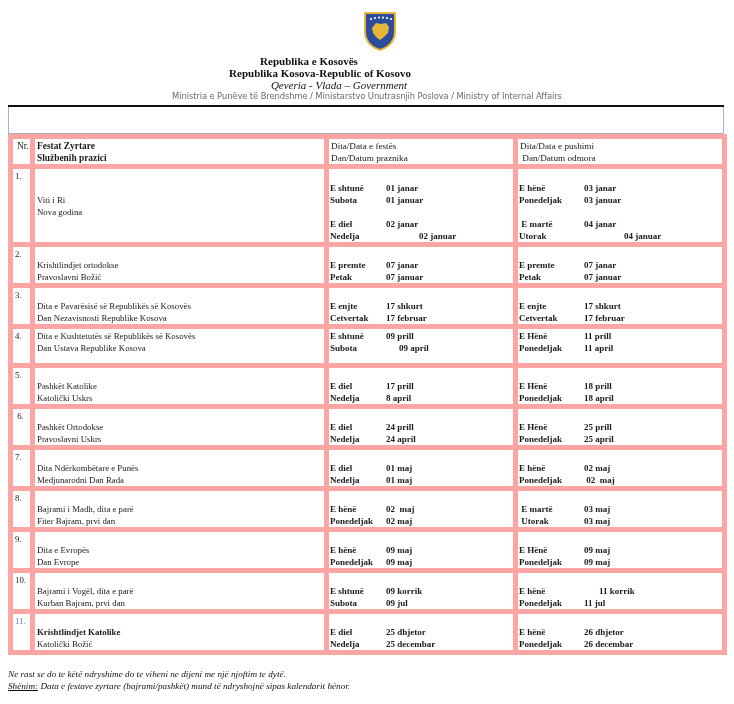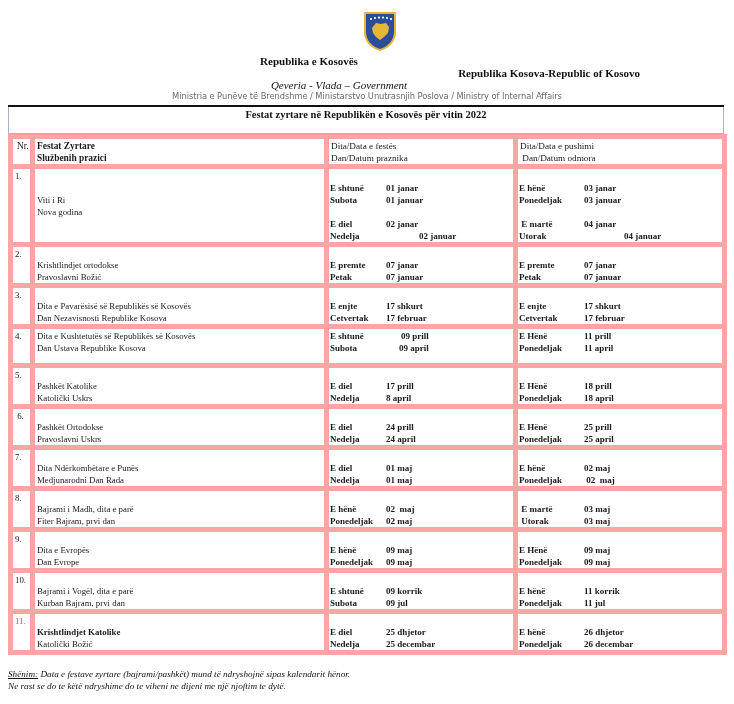--- a/index.html
+++ b/index.html
@@ -1,20 +1,20 @@
 <!DOCTYPE html>
 <html><head>
 <meta charset="utf-8">
 <style>
   html, body { margin: 0; padding: 0; background: #ffffff; }
   body { width: 734px; height: 704px; position: relative; overflow: hidden; font-family: "Liberation Serif", "DejaVu Serif", serif; color: #111; }
   .header { position: absolute; left: 0; top: 0; width: 734px; text-align: center; }
   .emblem { position: absolute; left: 361px; top: 10px; width: 38px; height: 42px; }
   .h1 { position: absolute; left: 0; width: 618px; top: 55px; font-weight: bold; font-size: 11px; text-align: center; }
-  .h2 { position: absolute; left: 0; width: 640px; top: 67px; font-weight: bold; font-size: 11px; text-align: right; }
+  .h2 { position: absolute; left: 0; width: 640px; top: 67px; font-weight: bold; font-size: 11px; text-align: center; }
   .h3 { position: absolute; left: 0; width: 678px; top: 79px; font-style: italic; font-size: 11px; text-align: center; }
   .ministry { position: absolute; left: 0; width: 734px; top: 91px; font-family: "DejaVu Sans", sans-serif; font-size: 8.4px; color: #6b6b6b; text-align: center; letter-spacing: -0.1px; }
 
   .doc-table { position: absolute; left: 8px; top: 105px; width: 716px; border-top: 2px solid #111; }
   .title-row { height: 26px; border-left: 1px solid #a9b3c4; border-right: 1px solid #a9b3c4; border-bottom: 1px solid #a9b3c4; text-align: center; font-weight: bold; font-size: 10.5px; line-height: 11px; padding-top: 2px; box-sizing: border-box; height: 27px; }
   .intro-row { height: 25px; border-left: 1px solid #a9b3c4; border-right: 1px solid #a9b3c4; border-bottom: 1px solid #a9b3c4; font-size: 8.6px; line-height: 11px; padding: 1px 0 0 1px; box-sizing: border-box; color: #222; }
 
   table.holidays { border-collapse: collapse; width: 716px; table-layout: fixed; }
   table.holidays td { border: 5px solid #fca5a5; vertical-align: top; padding: 0; font-size: 8.8px; line-height: 12px; color: #1a1a1a; }
   .colnr { width: 22px; }
@@ -52,21 +52,20 @@
     <path d="M11 18 L15 13 L20 14 L25 13 L28 17 L27 23 L23 27 L19 30 L15 27 L12 23 Z" fill="#e6b63b"></path>
   </svg>
   <div class="h1">Republika e Kosovës</div>
   <div class="h2">Republika Kosova-Republic of Kosovo</div>
   <div class="h3">Qeveria - Vlada – Government</div>
   <div class="ministry">Ministria e Punëve të Brendshme / Ministarstvo  Unutrasnjih Poslova / Ministry of Internal  Affairs</div>
 </div>
 
 <div class="doc-table">
   <div class="title-row">
-    <div>Festat zyrtare në Republikën e Kosovës për vitin  2022</div>
   </div>
 
   <table class="holidays">
     <colgroup>
         <col class="colnr">
         <col class="colname">
         <col class="colfest">
         <col class="colpush">
       </colgroup>
     <tbody>
@@ -153,21 +152,21 @@
           </td>
         </tr>
         <tr style="height: 39px;">
           <td class="nr" style="white-space: pre;">4.</td>
           <td class="name">
             <div style="margin-top: 1px;">Dita e Kushtetutës së Republikës së Kosovës</div>
             <div>Dan Ustava Republike Kosova</div>
           </td>
           <td>
             <div class="dateblock" style="margin-top: 1px;">
-              <div class="pair"><span class="day">E shtunë</span><span class="dt" style="left: 72px;">09 prill</span></div>
+              <div class="pair"><span class="day">E shtunë</span><span class="dt" style="left: 57px;">09 prill</span></div>
               <div class="pair"><span class="day">Subota</span><span class="dt" style="left: 57px; margin-left: 13px;">09 april</span></div>
             </div>
           </td>
           <td>
             <div class="dateblock" style="margin-top: 1px;">
               <div class="pair"><span class="day">E Hënë</span><span class="dt" style="left: 66px;">11 prill</span></div>
               <div class="pair"><span class="day">Ponedeljak</span><span class="dt" style="left: 66px;">11 april</span></div>
             </div>
           </td>
         </tr>
@@ -273,21 +272,21 @@
             <div>Kurban Bajram, prvi dan</div>
           </td>
           <td>
             <div class="dateblock" style="margin-top: 12px;">
               <div class="pair"><span class="day">E shtunë</span><span class="dt" style="left: 57px;">09 korrik</span></div>
               <div class="pair"><span class="day">Subota</span><span class="dt" style="left: 57px;">09 jul</span></div>
             </div>
           </td>
           <td>
             <div class="dateblock" style="margin-top: 12px;">
-              <div class="pair"><span class="day">E hënë</span><span class="dt" style="left: 66px;">11 korrik</span></div>
+              <div class="pair"><span class="day">E hënë</span><span class="dt" style="left: 81px;">11 korrik</span></div>
               <div class="pair"><span class="day">Ponedeljak</span><span class="dt" style="left: 66px;">11 jul</span></div>
             </div>
           </td>
         </tr>
         <tr style="height: 38px;">
           <td class="nr blue" style="white-space: pre;">11.</td>
           <td class="name">
             <div style="margin-top: 12px; font-weight: bold;">Krishtlindjet Katolike</div>
             <div>Katolički Božić</div>
           </td>
@@ -302,15 +301,15 @@
               <div class="pair"><span class="day">E hënë</span><span class="dt" style="left: 66px;">26 dhjetor</span></div>
               <div class="pair"><span class="day">Ponedeljak</span><span class="dt" style="left: 66px;">26 decembar</span></div>
             </div>
           </td>
         </tr>
       </tbody>
   </table>
 </div>
 
 <div class="note">
+  <div>Ne rast se do te këtë ndryshime do te viheni ne dijeni me një njoftim te dytë.</div>
   <div><span class="lbl">Shënim:</span><span> Data e festave zyrtare (bajrami/pashkët) mund të ndryshojnë sipas kalendarit hënor.</span></div>
-  <div>Ne rast se do te këtë ndryshime do te viheni ne dijeni me një njoftim te dytë.</div>
 </div>
 
 </body></html>

